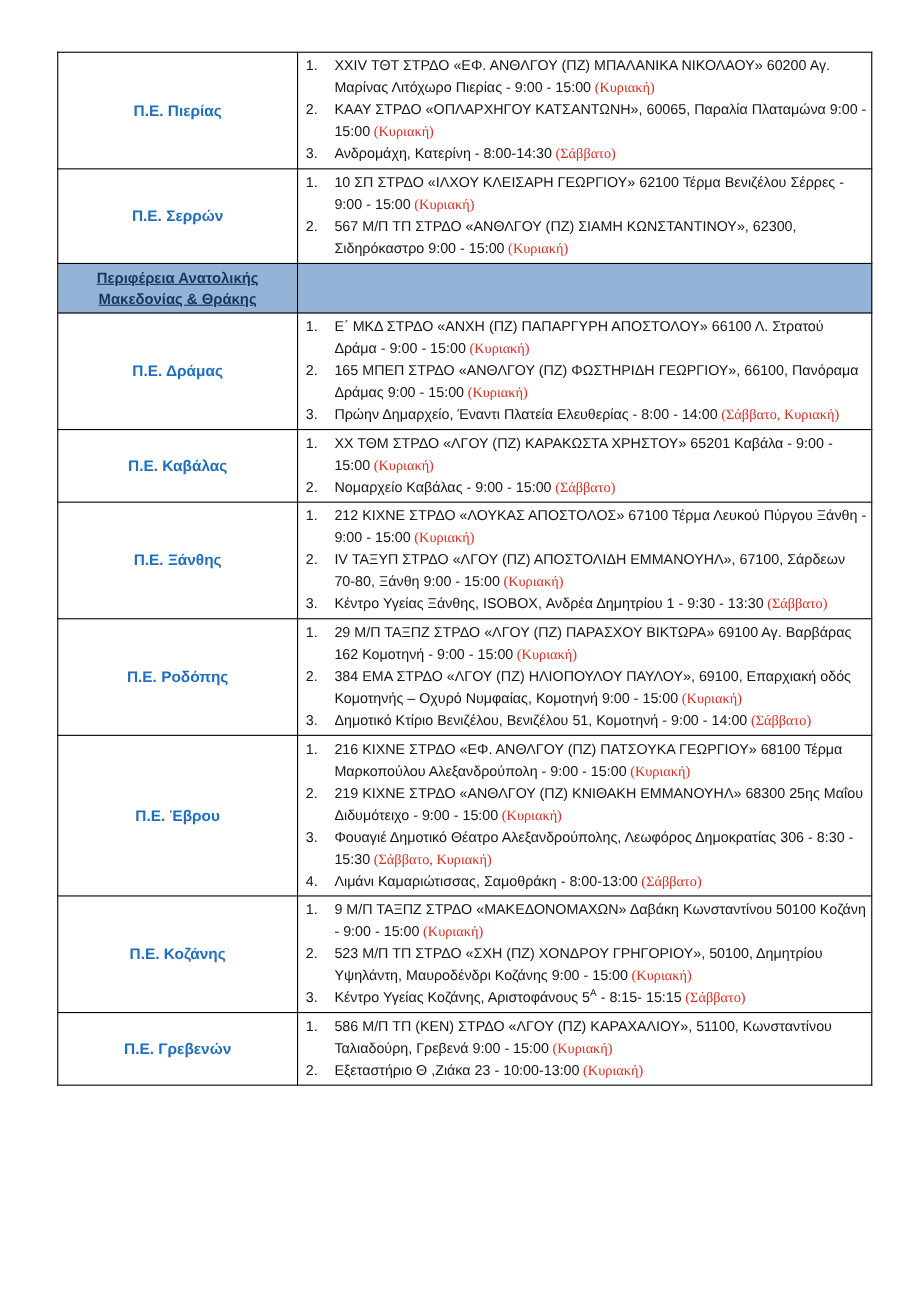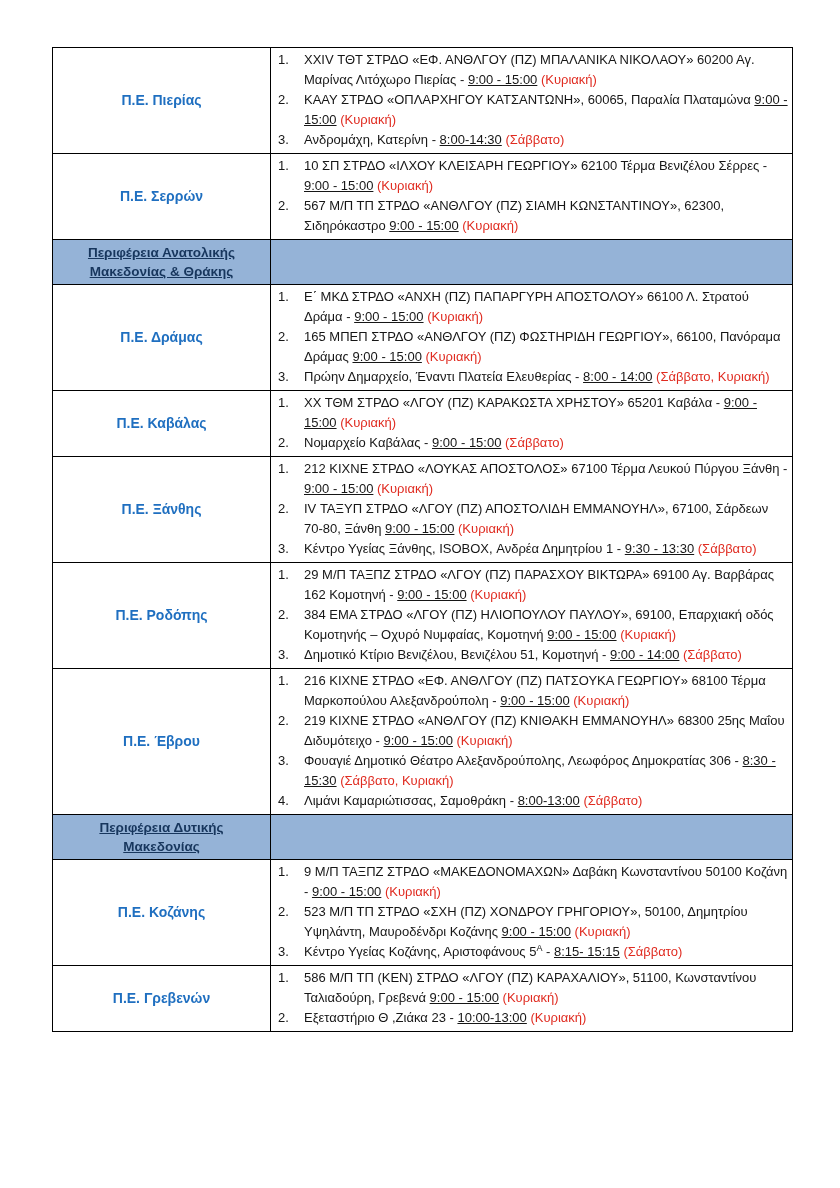--- a/index.html
+++ b/index.html
@@ -36,22 +36,22 @@
   .entry-item{
     display:flex;
     font-size:13px;
     line-height:20px;
     color:#161616;
   }
   .item-number{
     flex:0 0 26px;
   }
   .item-text{flex:1;}
-  .seg-u{text-decoration:underline;}
-  .seg-r{color:var(--day-red,#e02b20);}
+  .seg-u{}
+  .seg-r{color:var(--day-red,#e02b20);font-family:Liberation Serif, serif;}
   .seg-sup{font-size:9px;vertical-align:super;line-height:0;}
   .section-row td{
     background:var(--header-bg,#95b3d7);
   }
   .section-label{
     color:var(--header-text,#17365d);
     font-weight:bold;
     text-decoration:underline;
     text-align:center;
     font-size:13.5px;
@@ -182,26 +182,20 @@
           <div class="entry-item">
             <span class="item-number">3.</span>
             <div class="item-text"><span>Φουαγιέ Δημοτικό Θέατρο Αλεξανδρούπολης, Λεωφόρος Δημοκρατίας 306 - </span><span class="seg-u">8:30 - 15:30</span><span class="seg-r"> (Σάββατο, Κυριακή)</span></div>
           </div>
           <div class="entry-item">
             <span class="item-number">4.</span>
             <div class="item-text"><span>Λιμάνι Καμαριώτισσας, Σαμοθράκη - </span><span class="seg-u">8:00-13:00</span><span class="seg-r"> (Σάββατο)</span></div>
           </div>
         </td>
       </tr>
-      <tr class="section-row">
-        <td>
-          <div class="section-label">Περιφέρεια Δυτικής Μακεδονίας</div>
-        </td>
-        <td></td>
-      </tr>
       <tr>
         <td class="region-cell"><span class="region-link">Π.Ε. Κοζάνης</span></td>
         <td class="entries-cell">
           <div class="entry-item">
             <span class="item-number">1.</span>
             <div class="item-text"><span>9 Μ/Π ΤΑΞΠΖ ΣΤΡΔΟ «ΜΑΚΕΔΟΝΟΜΑΧΩΝ» Δαβάκη Κωνσταντίνου 50100 Κοζάνη - </span><span class="seg-u">9:00 - 15:00</span><span class="seg-r"> (Κυριακή)</span></div>
           </div>
           <div class="entry-item">
             <span class="item-number">2.</span>
             <div class="item-text"><span>523 Μ/Π ΤΠ ΣΤΡΔΟ «ΣΧΗ (ΠΖ) ΧΟΝΔΡΟΥ ΓΡΗΓΟΡΙΟΥ», 50100, Δημητρίου Υψηλάντη, Μαυροδένδρι Κοζάνης </span><span class="seg-u">9:00 - 15:00</span><span class="seg-r"> (Κυριακή)</span></div>

